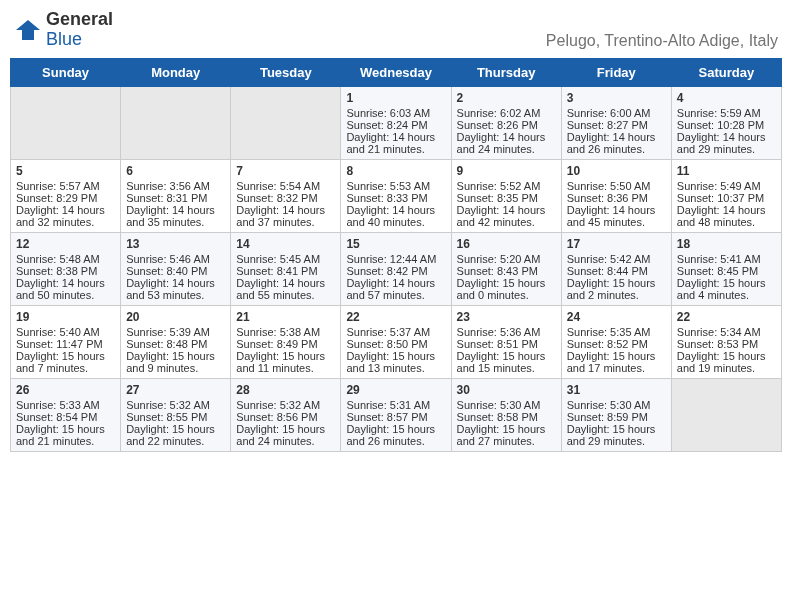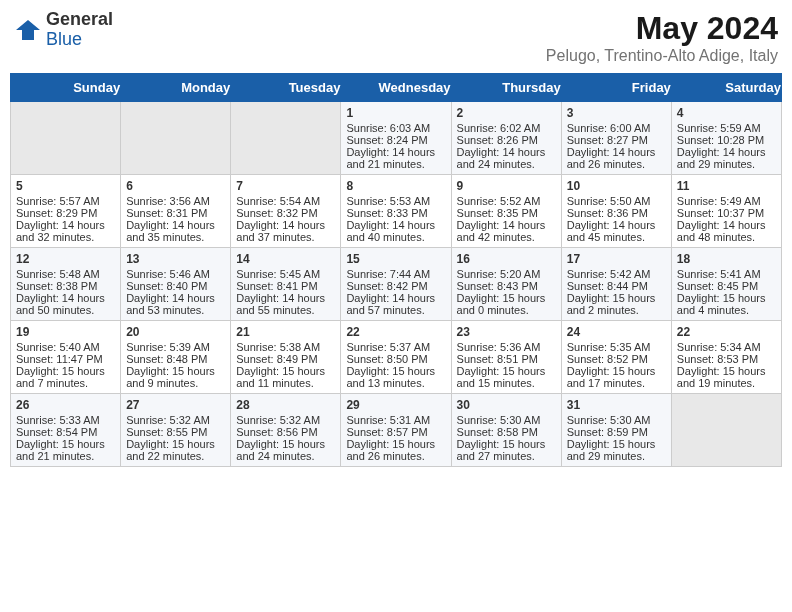--- a/index.html
+++ b/index.html
@@ -6,21 +6,21 @@
     body {
       font-family: Arial, sans-serif;
       background: #fff;
       width: 792px;
       min-height: 612px;
       padding: 10px;
     }
     .header {
       display: flex;
       justify-content: space-between;
-      align-items: flex-start;
+      align-items: flex-end;
       margin-bottom: 8px;
       padding: 0 4px;
     }
     .logo {
       display: flex;
       align-items: center;
     }
     .logo-text {
       display: flex;
       flex-direction: column;
@@ -55,21 +55,21 @@
     }
     .calendar {
       width: 100%;
       border-collapse: collapse;
     }
     .calendar th {
       background-color: #1a5fa8;
       color: #fff;
       padding: 6px 0;
       font-size: 13px;
-      text-align: right;
+      text-align: center;
       border: 1px solid #1a5fa8;
     }
     .calendar td {
       vertical-align: top;
       border: 1px solid #ccc;
       padding: 4px 5px;
       width: calc(100% / 7);
       min-height: 80px;
       font-size: 11px;
       color: #333;
@@ -99,21 +99,20 @@
     <svg class="logo-icon" viewBox="0 0 28 28">
       <rect x="0" y="0" width="28" height="28" fill="white"></rect>
       <polygon points="14,4 26,14 20,14 20,24 8,24 8,14 2,14" fill="#1a5fa8"></polygon>
     </svg>
     <div class="logo-text">
       <span class="logo-general">General</span>
       <span class="logo-blue">Blue</span>
     </div>
   </div>
   <div class="title-block">
-    <div class="month-year">May 2024</div>
     <div class="location">Pelugo, Trentino-Alto Adige, Italy</div>
   </div>
 </div>
 
 <table class="calendar">
   <thead>
     <tr>
     <th>Sunday</th>
         <th>Monday</th>
         <th>Tuesday</th>
@@ -211,21 +210,21 @@
           <div>Daylight: 14 hours and 53 minutes.</div>
         </td>
         <td>
           <span class="day-num">14</span>
           <div>Sunrise: 5:45 AM</div>
           <div>Sunset: 8:41 PM</div>
           <div>Daylight: 14 hours and 55 minutes.</div>
         </td>
         <td>
           <span class="day-num">15</span>
-          <div>Sunrise: 7:44 AM</div>
+          <div>Sunrise: 12:44 AM</div>
           <div>Sunset: 8:42 PM</div>
           <div>Daylight: 14 hours and 57 minutes.</div>
         </td>
         <td>
           <span class="day-num">16</span>
           <div>Sunrise: 5:20 AM</div>
           <div>Sunset: 8:43 PM</div>
           <div>Daylight: 15 hours and 0 minutes.</div>
         </td>
         <td>

